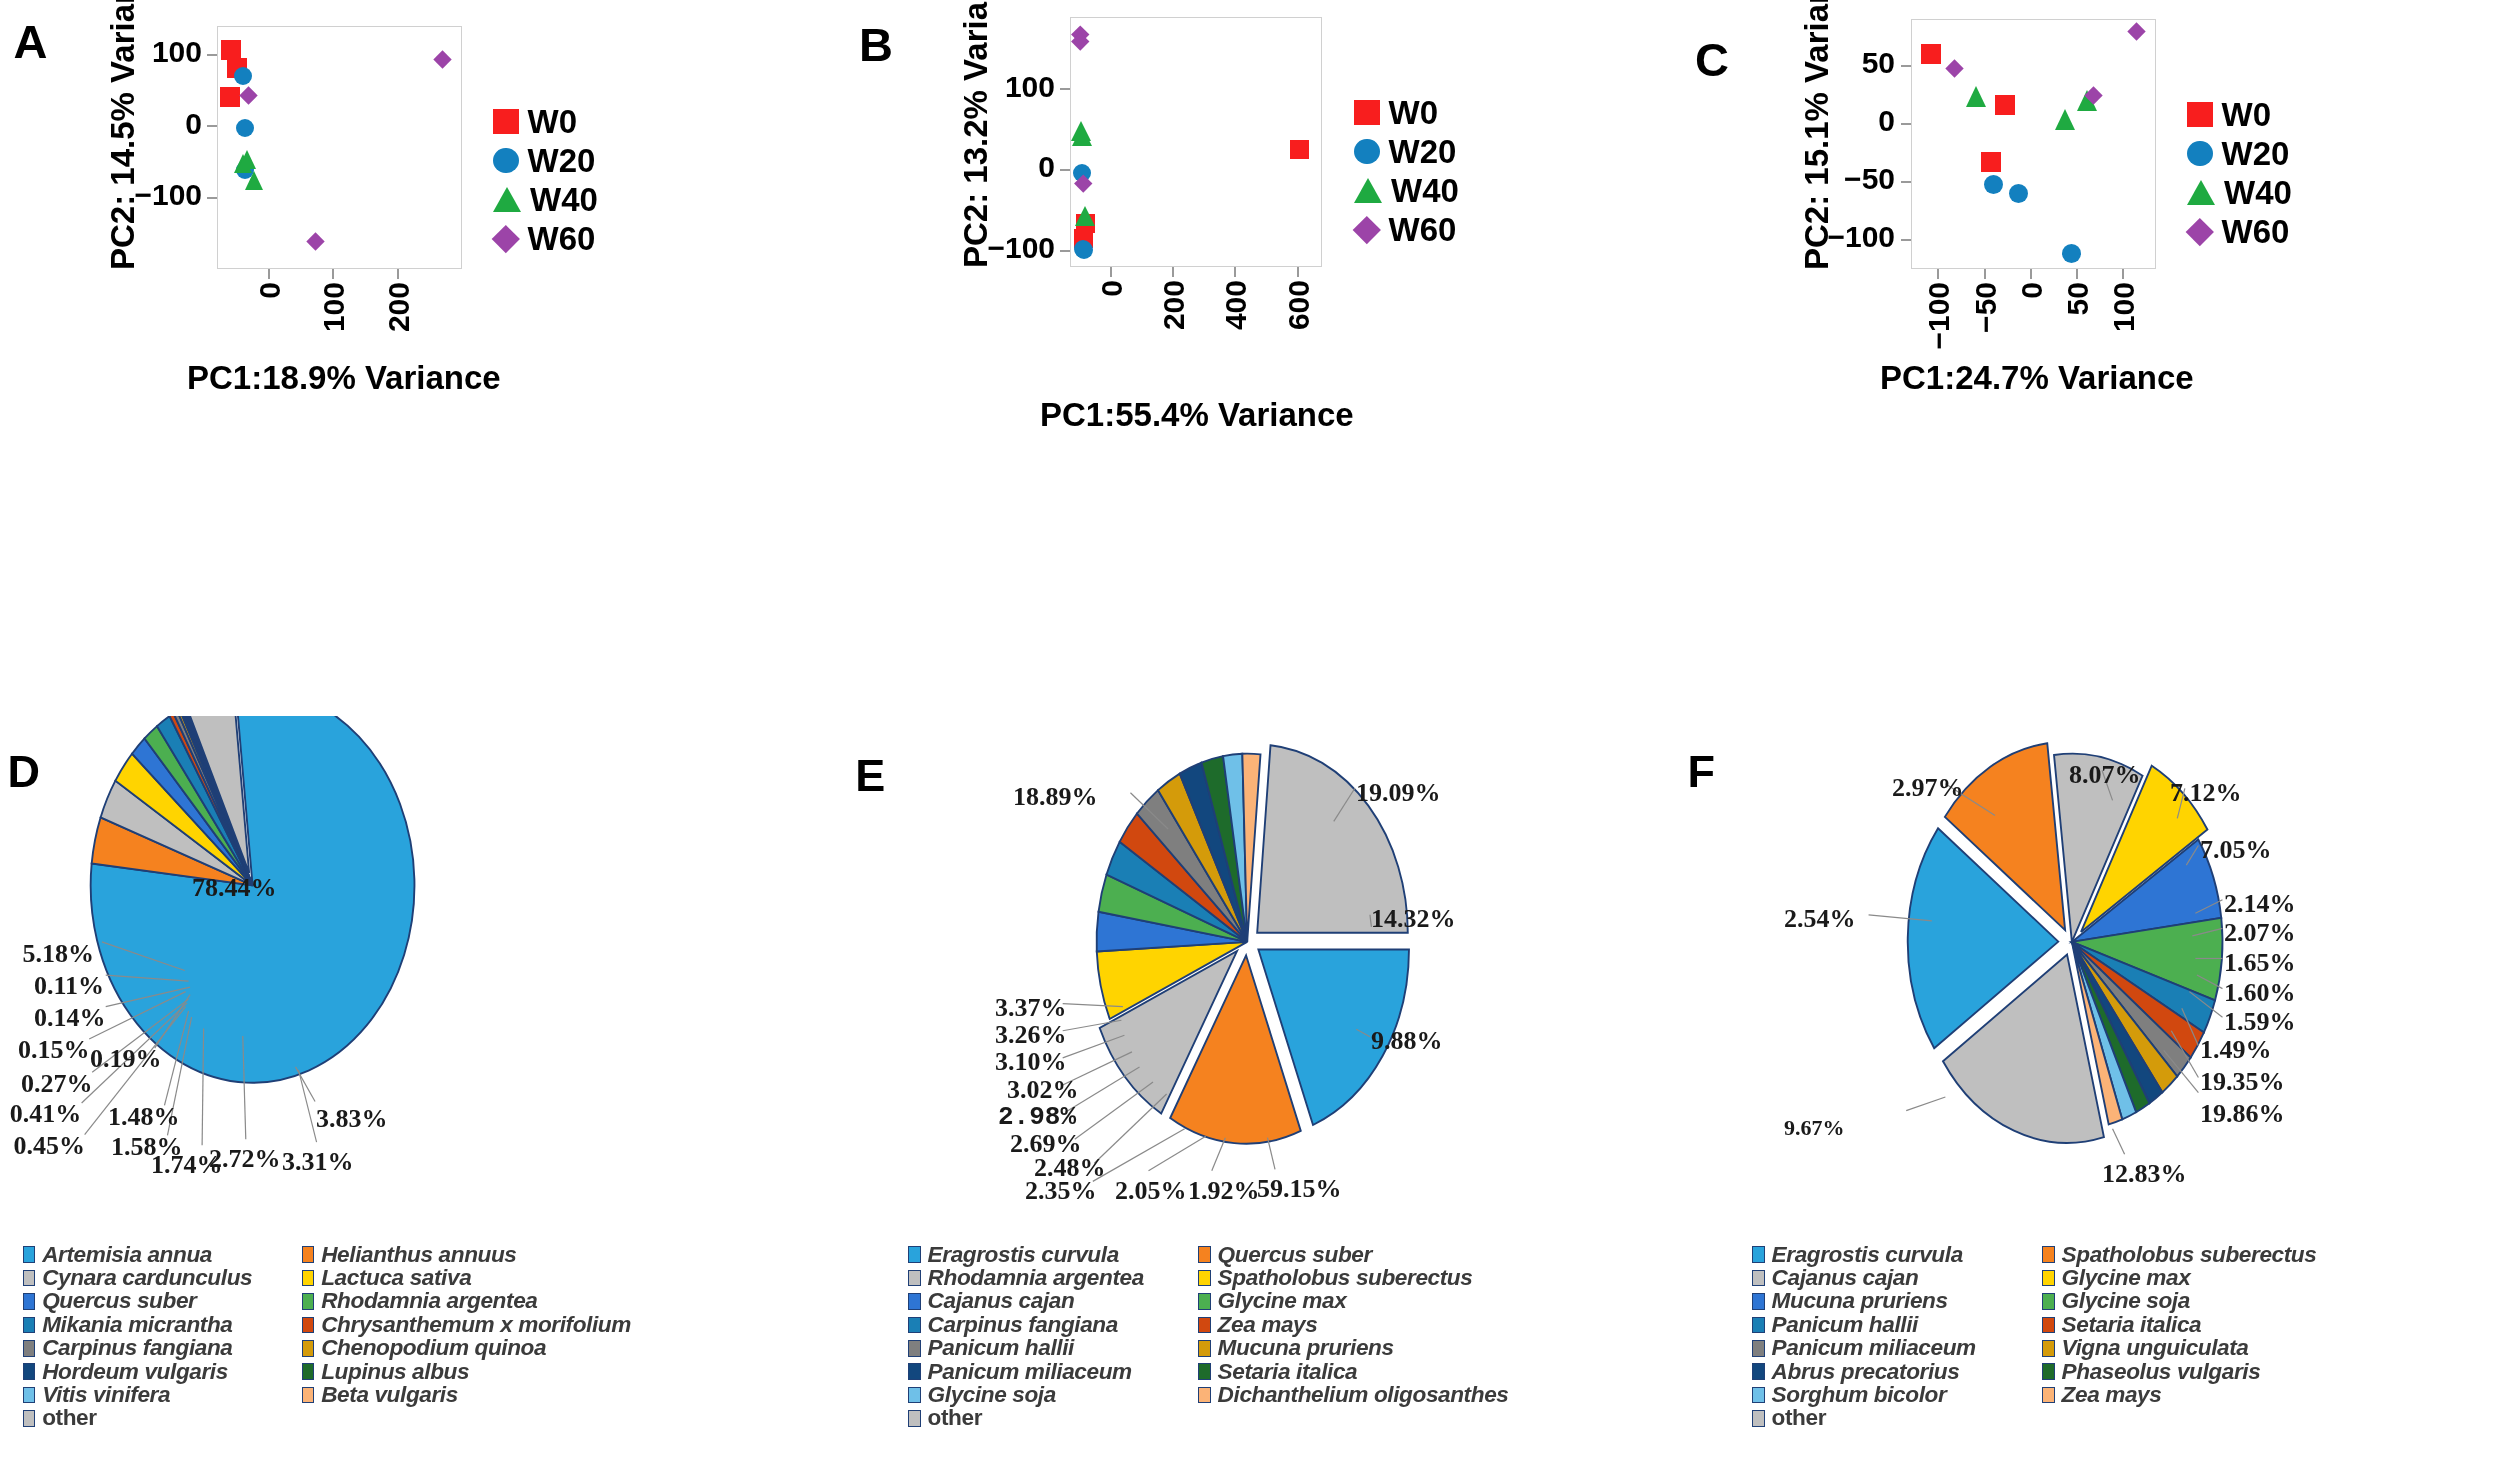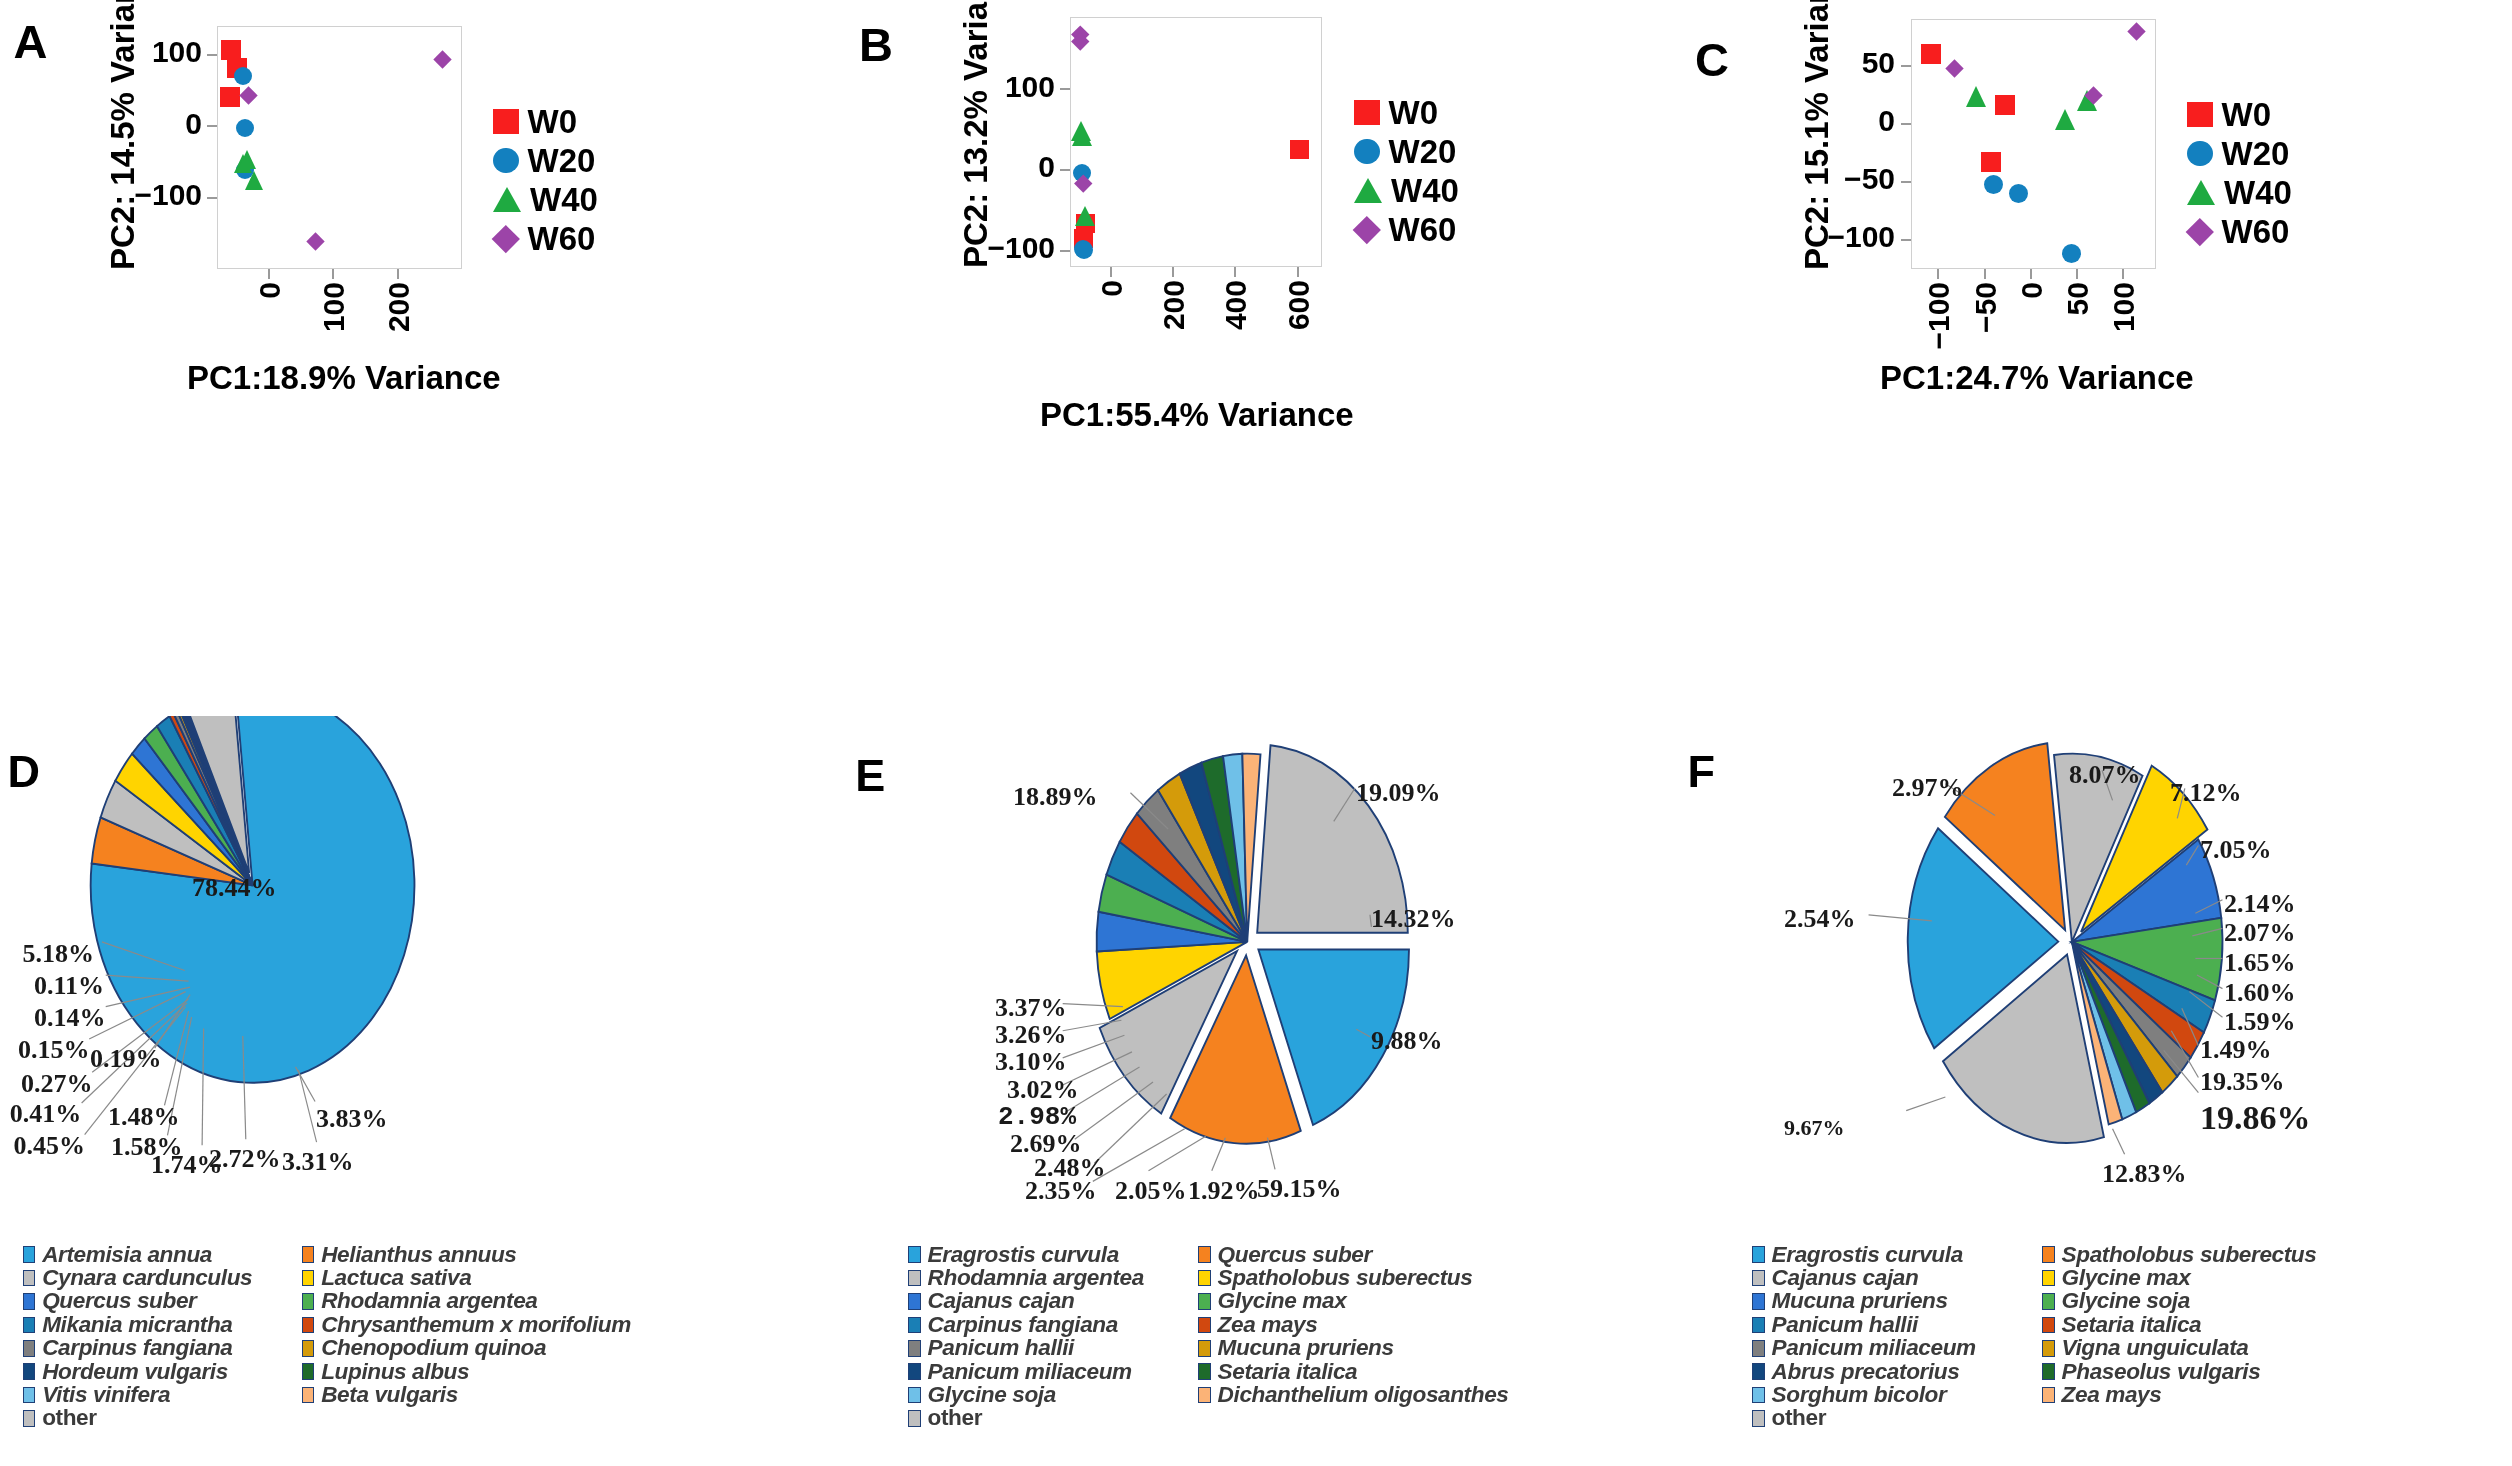--- a/index.html
+++ b/index.html
@@ -480,21 +480,21 @@
       <div class="pie-label" style="left: 520px; top: 119px; font-size: 26px;">7.05%</div>
       <div class="pie-label" style="left: 212px; top: 57px; font-size: 26px;">2.97%</div>
       <div class="pie-label" style="left: 104px; top: 188px; font-size: 26px;">2.54%</div>
       <div class="pie-label" style="left: 544px; top: 173px; font-size: 26px;">2.14%</div>
       <div class="pie-label" style="left: 544px; top: 202px; font-size: 26px;">2.07%</div>
       <div class="pie-label" style="left: 544px; top: 232px; font-size: 26px;">1.65%</div>
       <div class="pie-label" style="left: 544px; top: 262px; font-size: 26px;">1.60%</div>
       <div class="pie-label" style="left: 544px; top: 291px; font-size: 26px;">1.59%</div>
       <div class="pie-label" style="left: 520px; top: 319px; font-size: 26px;">1.49%</div>
       <div class="pie-label" style="left: 520px; top: 351px; font-size: 26px;">19.35%</div>
-      <div class="pie-label" style="left: 520px; top: 383px; font-size: 34px;">19.86%</div>
+      <div class="pie-label" style="left: 520px; top: 383px; font-size: 26px;">19.86%</div>
       <div class="pie-label" style="left: 422px; top: 443px; font-size: 26px;">12.83%</div>
       <div class="pie-label" style="left: 104px; top: 399px; font-size: 22px;">9.67%</div>
       <div class="pie-legend" style="left: 72px; top: 527px;">
         <div class="pie-legend-col" style="width: 290px;">
           <div class="pie-legend-row">
             <span class="swatch" style="background: rgb(41, 163, 220);"></span>
             <span class="sp-name">Eragrostis curvula</span>
           </div>
           <div class="pie-legend-row">
             <span class="swatch" style="background: rgb(191, 191, 191);"></span>

